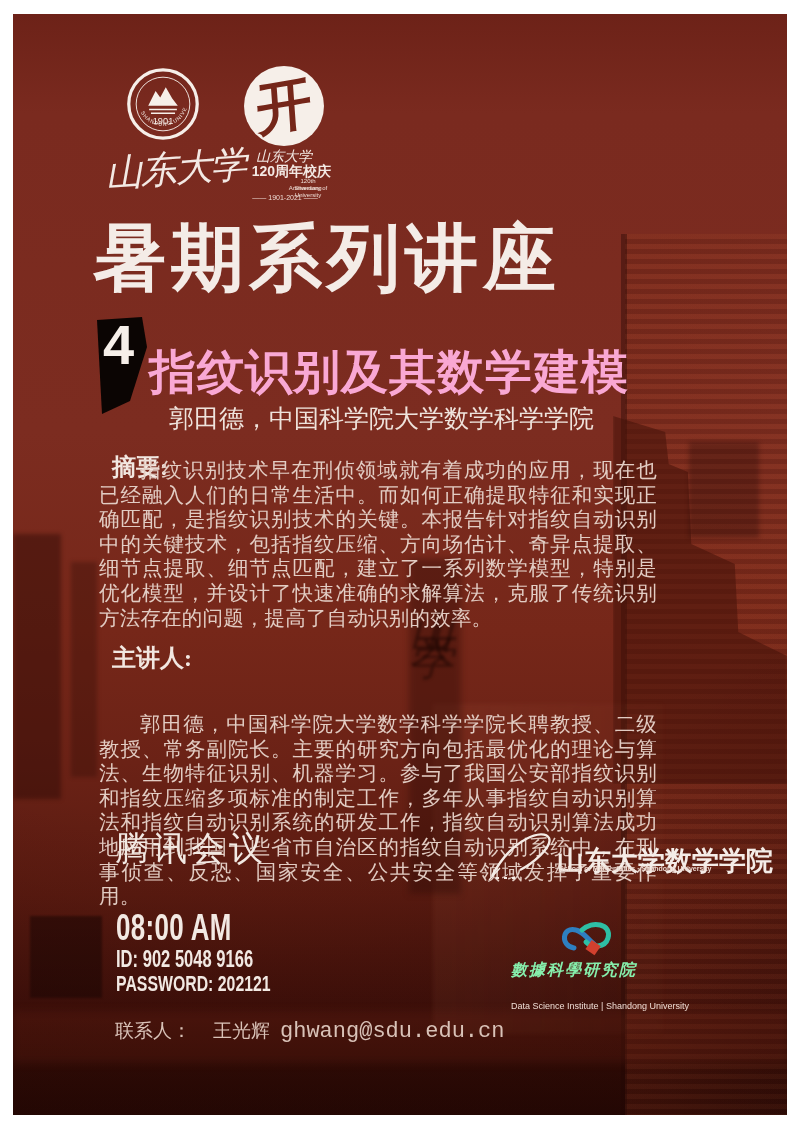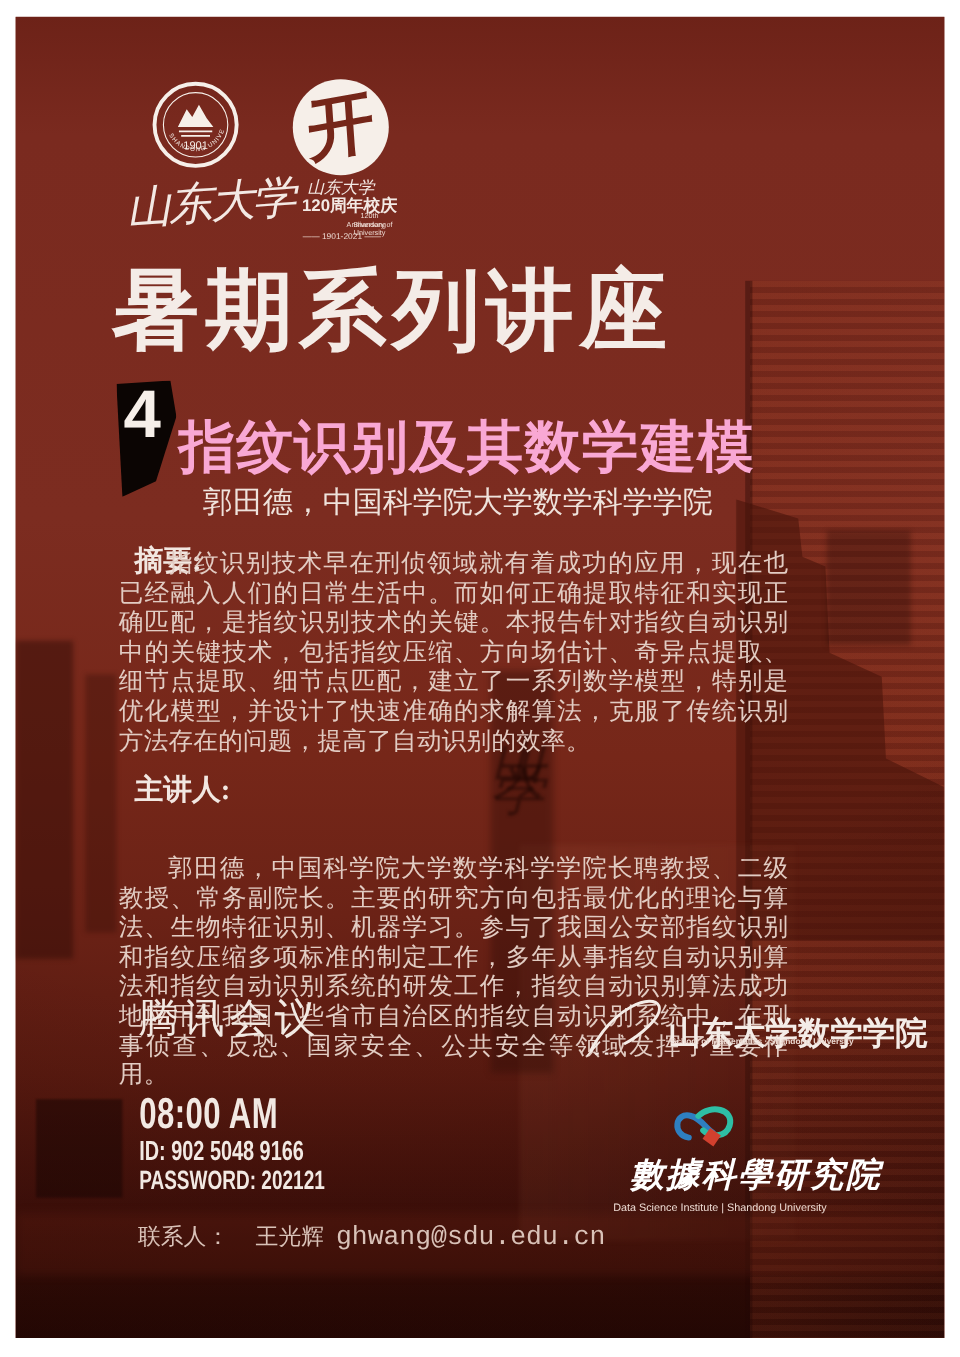--- a/index.html
+++ b/index.html
@@ -82,21 +82,21 @@
   .meet-pass{left:103px;top:957px;height:24px;}
   .meet-pass .cond{font-size:22px;}
   
   .math-logo-swoosh{left:473px;top:814px;width:84px;height:54px;}
   .math-logo-swoosh svg{position:static;width:84px;height:54px;display:block;}
   .math-logo-cn{left:544px;top:829px;color:#f4ece7;font-size:27px;font-weight:bold;white-space:nowrap;}
   .math-logo-en{left:546px;top:851px;color:#ecd9d1;font-size:7px;
     font-family:"Liberation Sans",sans-serif;font-weight:bold;white-space:nowrap;}
   .dsi-symbol{left:545px;top:902px;width:58px;height:44px;}
   .dsi-symbol svg{position:static;width:58px;height:44px;display:block;}
-  .dsi-cn{left:512px;top:946px;width:170px;color:#ffffff;font-size:28px;font-weight:bold;
+  .dsi-cn{left:498px;top:946px;width:170px;color:#86efac;font-size:16px;font-weight:bold;
     font-style:italic;letter-spacing:2px;white-space:nowrap;}
   .dsi-en{left:498px;top:971px;color:#eedcd4;font-size:9px;
     font-family:"Liberation Sans",sans-serif;white-space:nowrap;margin-top:16px;}
   
   .contact{left:102px;top:1004px;color:#d9c2b8;font-size:19px;white-space:nowrap;}
   .contact .name{margin-left:22px;}
   .contact .email{margin-left:10px;font-family:"Liberation Mono","DejaVu Sans Mono",monospace;font-size:22px;}
   .contact span{position:static;}
 </style>
 </head>

